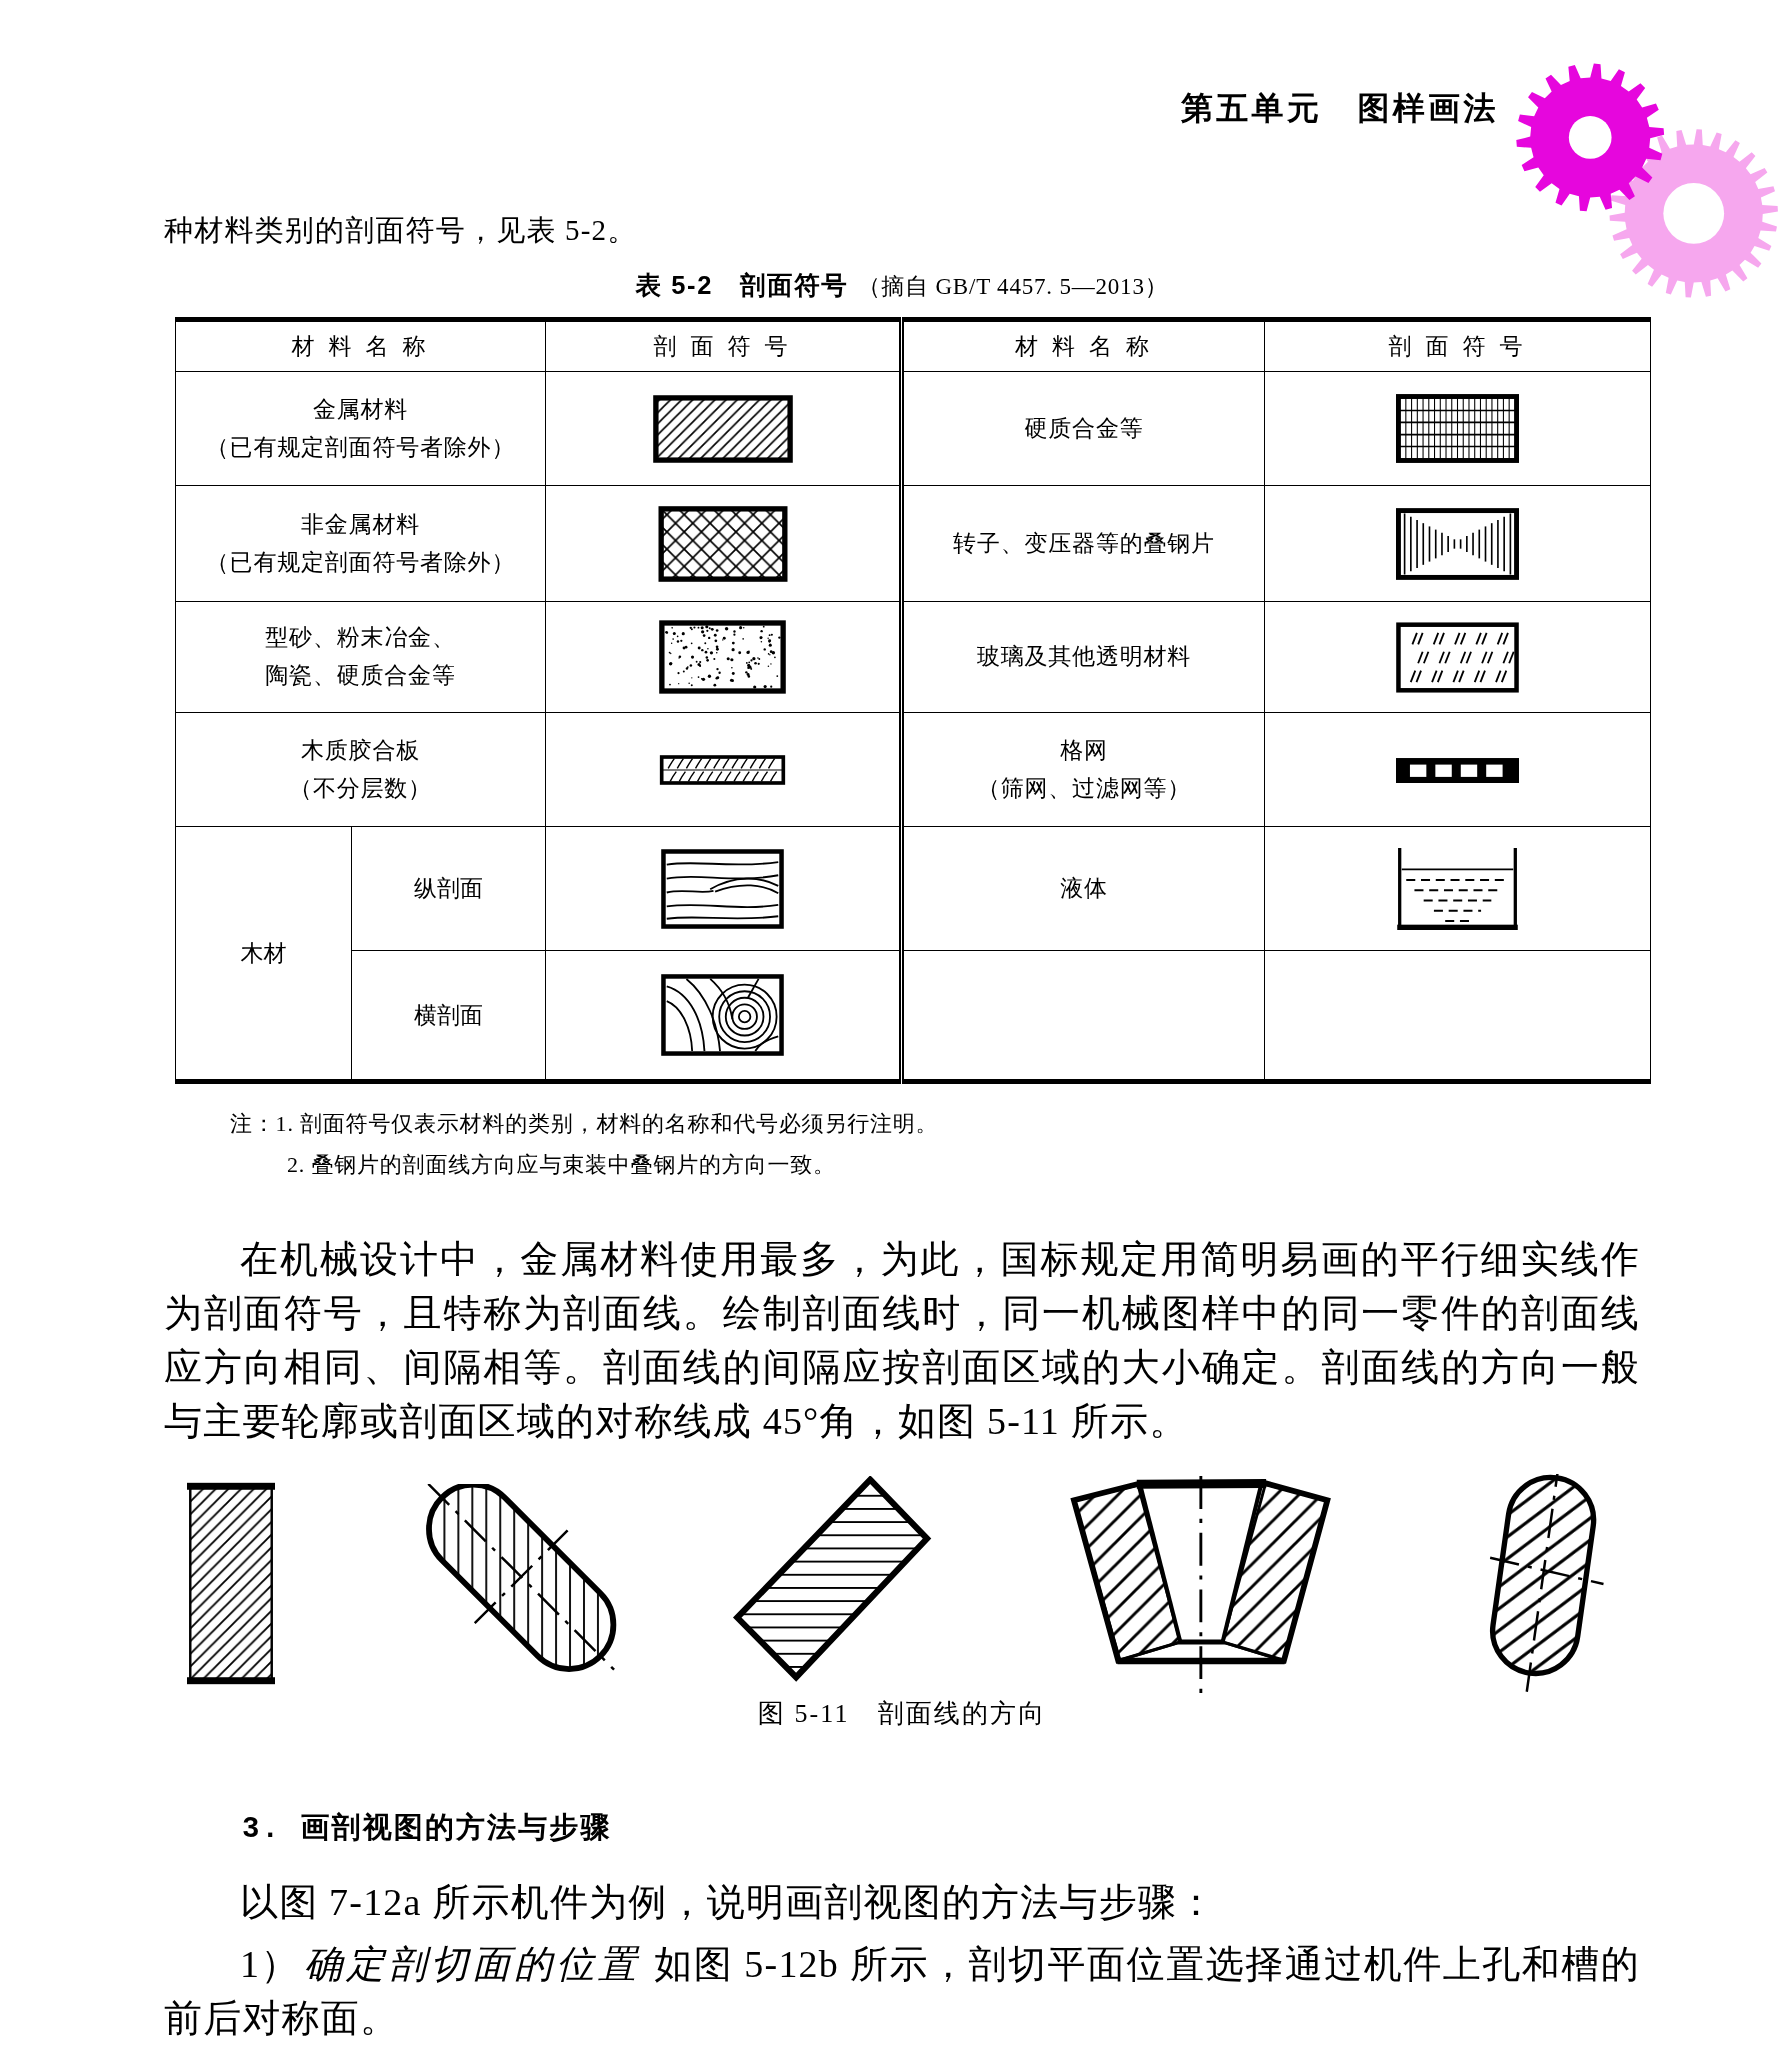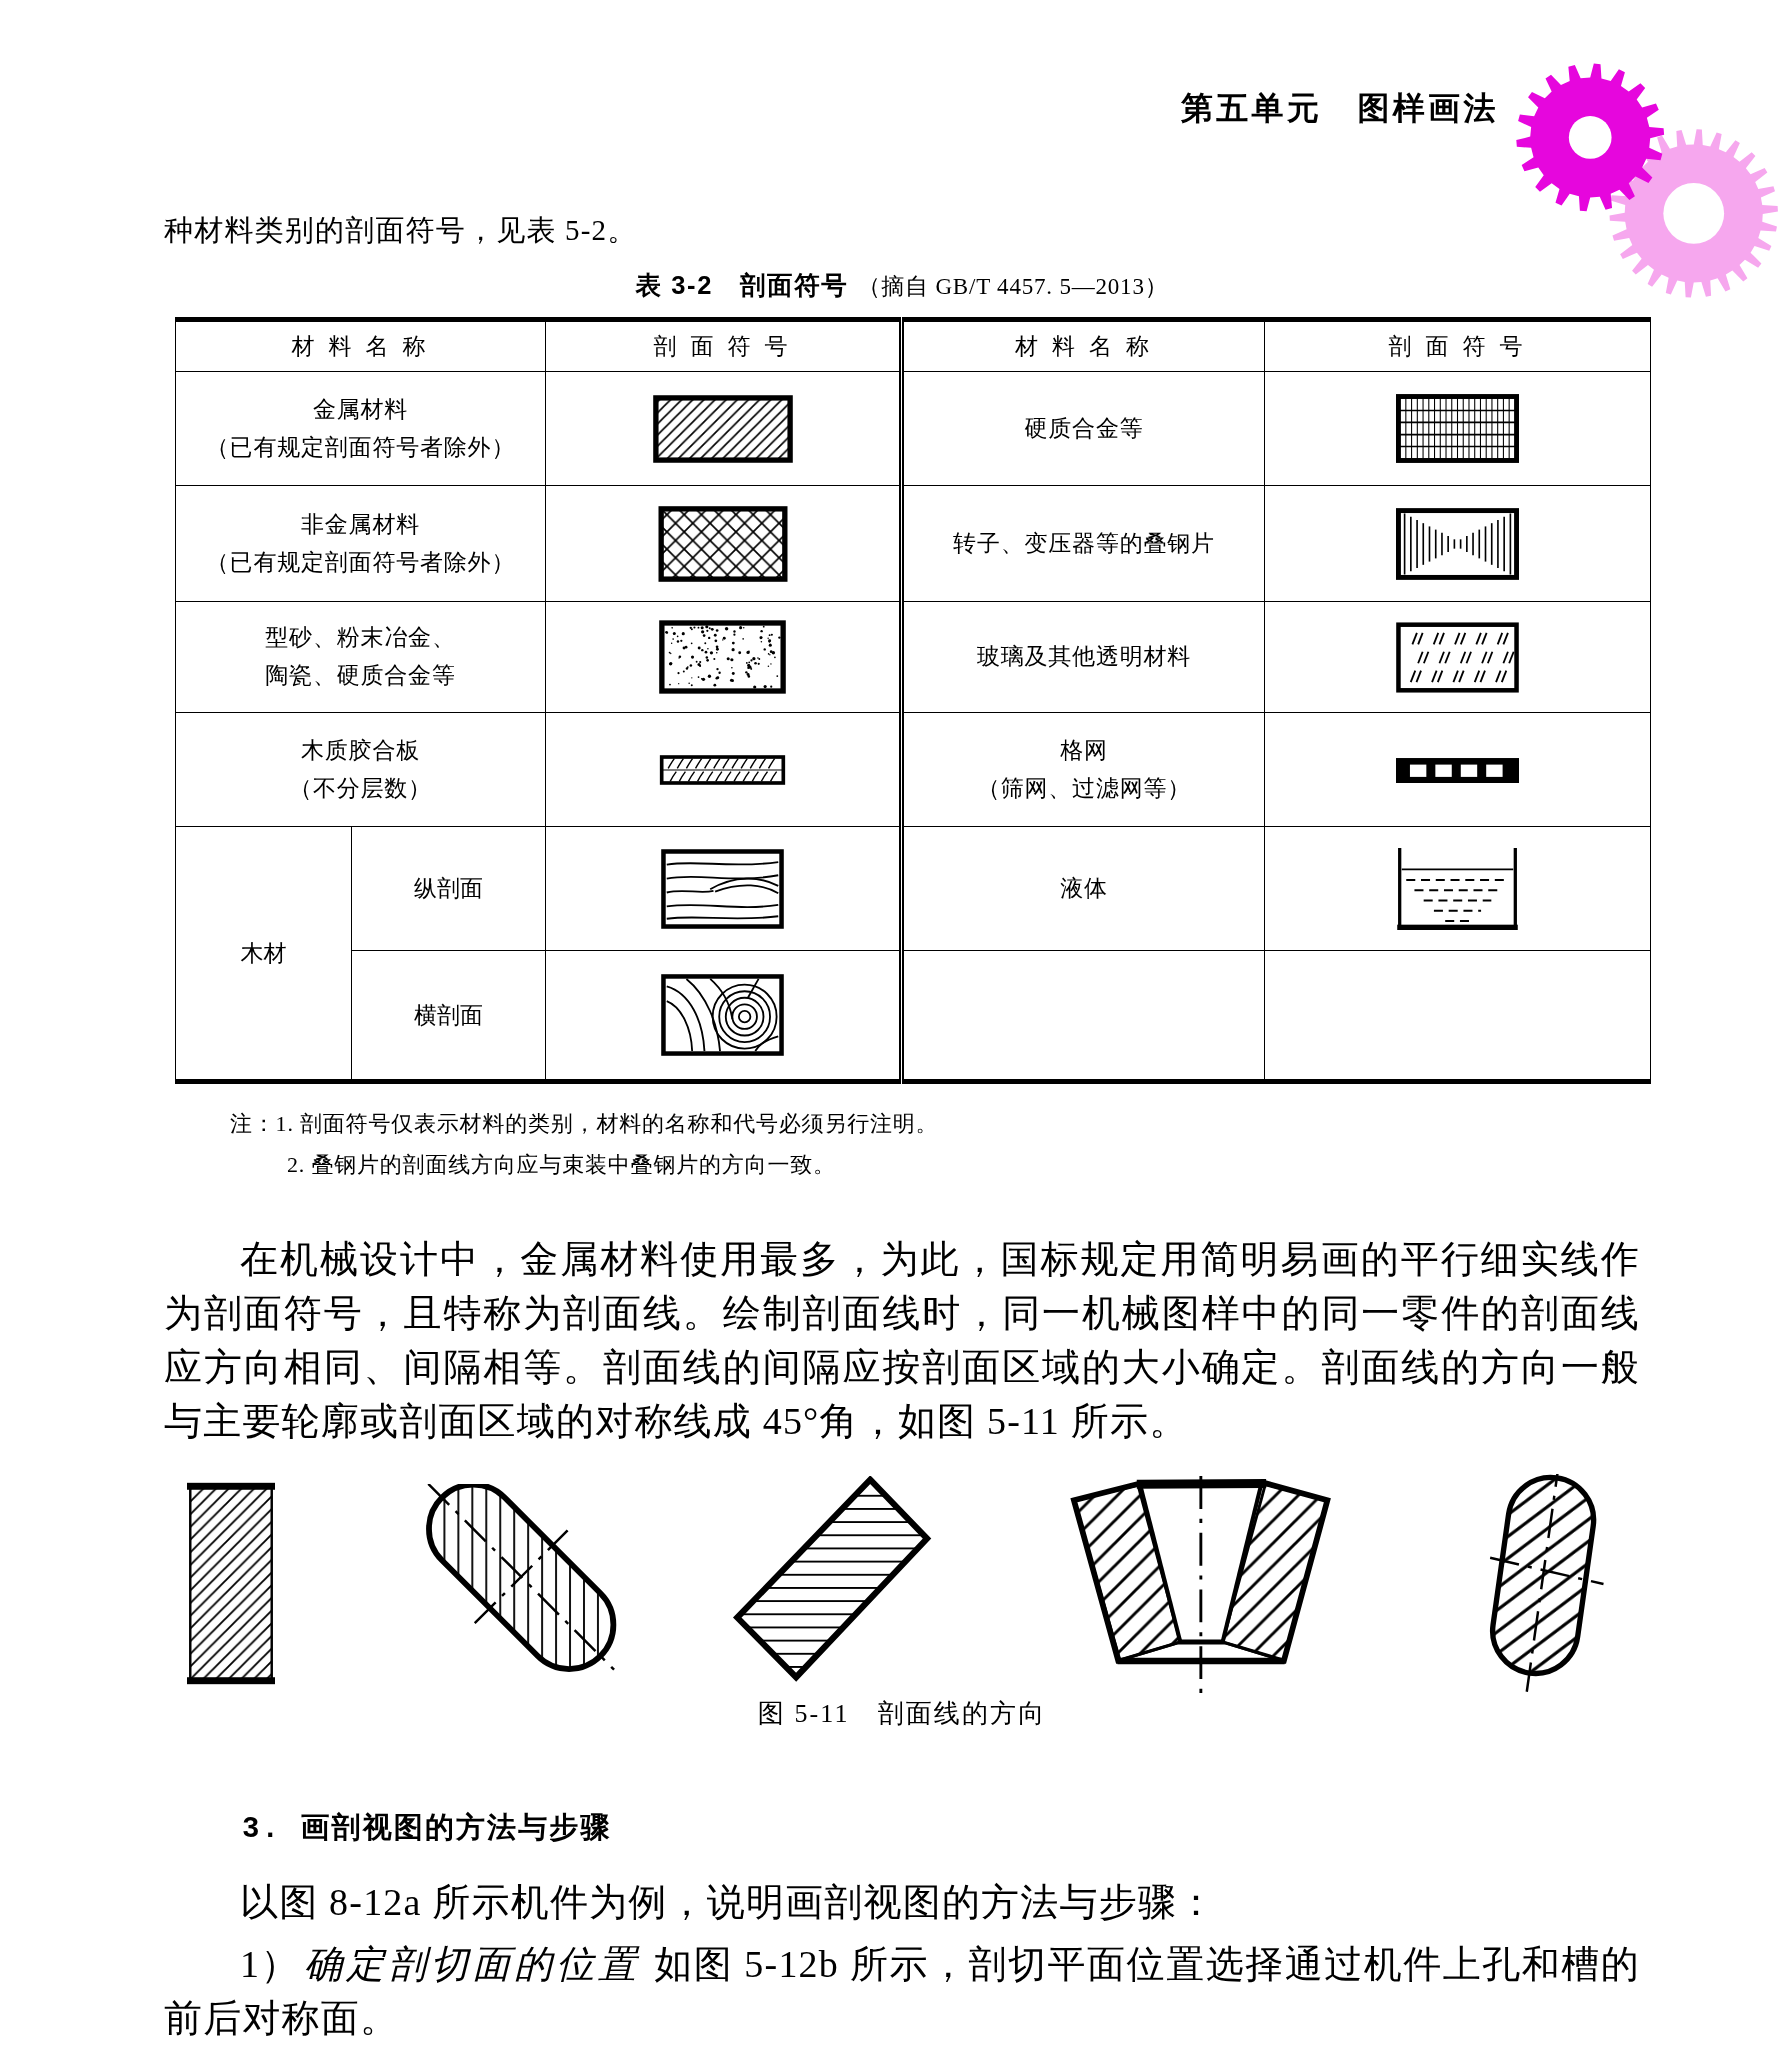--- a/index.html
+++ b/index.html
@@ -41,21 +41,21 @@
   <div class="abs" style="left:1476px;top:53px;width:311px;height:288px;" id="gears"><svg width="311" height="288" viewBox="0 0 757 700" xmlns="http://www.w3.org/2000/svg">
         <path d="M530.0 222.0L536.9 185.1L549.8 186.0L551.9 223.4L570.2 226.9L585.8 192.7L598.0 196.6L591.1 233.5L608.1 241.2L631.4 211.8L642.3 218.5L626.8 252.7L641.4 264.3L671.1 241.2L680.1 250.4L656.8 279.8L668.3 294.6L702.6 279.3L709.2 290.4L679.5 313.4L687.1 330.4L724.0 323.8L727.8 336.1L693.5 351.4L696.8 369.7L734.2 372.2L734.9 385.0L698.0 391.6L696.8 410.3L732.6 421.6L730.2 434.2L692.7 431.8L687.1 449.6L719.1 469.1L713.8 480.9L678.0 469.5L668.3 485.4L694.7 512.1L686.7 522.2L654.7 502.6L641.4 515.7L660.7 548.0L650.5 555.8L624.1 529.2L608.1 538.8L619.1 574.6L607.3 579.9L588.1 547.7L570.2 553.1L572.3 590.6L559.6 592.8L548.6 557.0L530.0 558.0L523.1 594.9L510.2 594.0L508.1 556.6L489.8 553.1L474.2 587.3L462.0 583.4L468.9 546.5L451.9 538.8L428.6 568.2L417.7 561.5L433.2 527.3L418.6 515.7L388.9 538.8L379.9 529.6L403.2 500.2L391.7 485.4L357.4 500.7L350.8 489.6L380.5 466.6L372.9 449.6L336.0 456.2L332.2 443.9L366.5 428.6L363.2 410.3L325.8 407.8L325.1 395.0L362.0 388.4L363.2 369.7L327.4 358.4L329.8 345.8L367.3 348.2L372.9 330.4L340.9 310.9L346.2 299.1L382.0 310.5L391.7 294.6L365.3 267.9L373.3 257.8L405.3 277.4L418.6 264.3L399.3 232.0L409.5 224.2L435.9 250.8L451.9 241.2L440.9 205.4L452.7 200.1L471.9 232.3L489.8 226.9L487.7 189.4L500.4 187.2L511.4 223.0Z" fill="#f6a7ee"></path>
         <circle cx="530" cy="390" r="74" fill="#fff"></circle>
         <path d="M278.0 59.0L286.8 25.2L303.1 26.8L305.4 61.6L327.9 67.8L347.8 39.1L362.5 46.1L352.8 79.6L371.8 93.2L400.3 72.9L411.8 84.6L391.1 112.7L404.4 132.0L438.1 122.7L444.9 137.6L415.9 157.0L421.8 179.6L456.6 182.4L457.9 198.7L424.0 207.0L421.8 230.4L453.5 244.9L449.2 260.6L414.5 256.8L404.4 278.0L429.3 302.5L419.8 315.8L388.5 300.4L371.8 316.8L386.8 348.4L373.4 357.6L349.2 332.4L327.9 342.2L331.2 377.0L315.4 381.1L301.3 349.1L278.0 351.0L269.2 384.8L252.9 383.2L250.6 348.4L228.1 342.2L208.2 370.9L193.5 363.9L203.2 330.4L184.2 316.8L155.7 337.1L144.2 325.4L164.9 297.3L151.6 278.0L117.9 287.3L111.1 272.4L140.1 253.0L134.2 230.4L99.4 227.6L98.1 211.3L132.0 203.0L134.2 179.6L102.5 165.1L106.8 149.4L141.5 153.2L151.6 132.0L126.7 107.5L136.2 94.2L167.5 109.6L184.2 93.2L169.2 61.6L182.6 52.4L206.8 77.6L228.1 67.8L224.8 33.0L240.6 28.9L254.7 60.9Z" fill="#e606dd"></path>
         <circle cx="278" cy="205" r="52" fill="#fff"></circle>
       </svg></div>
 
   <div class="abs intro" style="left:164px;top:211px;width:1476px;">种材料类别的剖面符号，见表 5-2。</div>
 
   <div class="abs tbl-title" style="left:164px;top:268px;width:1476px;">
-    <span class="main">表 3-2　剖面符号</span><span class="note">（摘自 GB/T 4457. 5—2013）</span>
+    <span class="main">表 5-2　剖面符号</span><span class="note">（摘自 GB/T 4457. 5—2013）</span>
   </div>
 
   <div class="abs" style="left:164px;top:317px;padding-left:11px;">
     <table class="sym">
       <colgroup>
           <col style="width:176px">
           <col style="width:194px">
           <col style="width:356px">
           <col style="width:363px">
           <col style="width:386px">
@@ -506,21 +506,21 @@
           <g transform="translate(175,247) rotate(8)">
             <rect x="-104" y="-240" width="208" height="480" rx="104" fill="url(#pat8)" stroke="#000" stroke-width="13"></rect>
             <line x1="0" y1="-290" x2="0" y2="290" stroke="#000" stroke-width="6" stroke-dasharray="72 22 10 22" fill="none"></line>
           </g>
           <line x1="46" y1="204" x2="322" y2="268" stroke="#000" stroke-width="6" stroke-dasharray="72 22 10 22" fill="none"></line>
         </svg></div>
   </div>
   <div class="abs caption" style="left:164px;top:1696px;width:1476px;">图 5-11　剖面线的方向</div>
 
   <div class="abs h3" style="left:242px;top:1808px;">3. 画剖视图的方法与步骤</div>
-  <p class="abs para" style="left:164px;top:1875px;width:1476px;">以图 8-12a 所示机件为例，说明画剖视图的方法与步骤：</p>
+  <p class="abs para" style="left:164px;top:1875px;width:1476px;">以图 7-12a 所示机件为例，说明画剖视图的方法与步骤：</p>
 
   <p class="abs para" style="left:164px;top:1937px;width:1476px;">
     <span>1）</span><span class="kai">确定剖切面的位置</span><span>如图 5-12b 所示，剖切平面位置选择通过机件上孔和槽的前后对称面。</span>
   </p>
   <p class="abs para" style="left:164px;top:2046px;width:1476px;">
     
   </p>
 
 </div>
 

